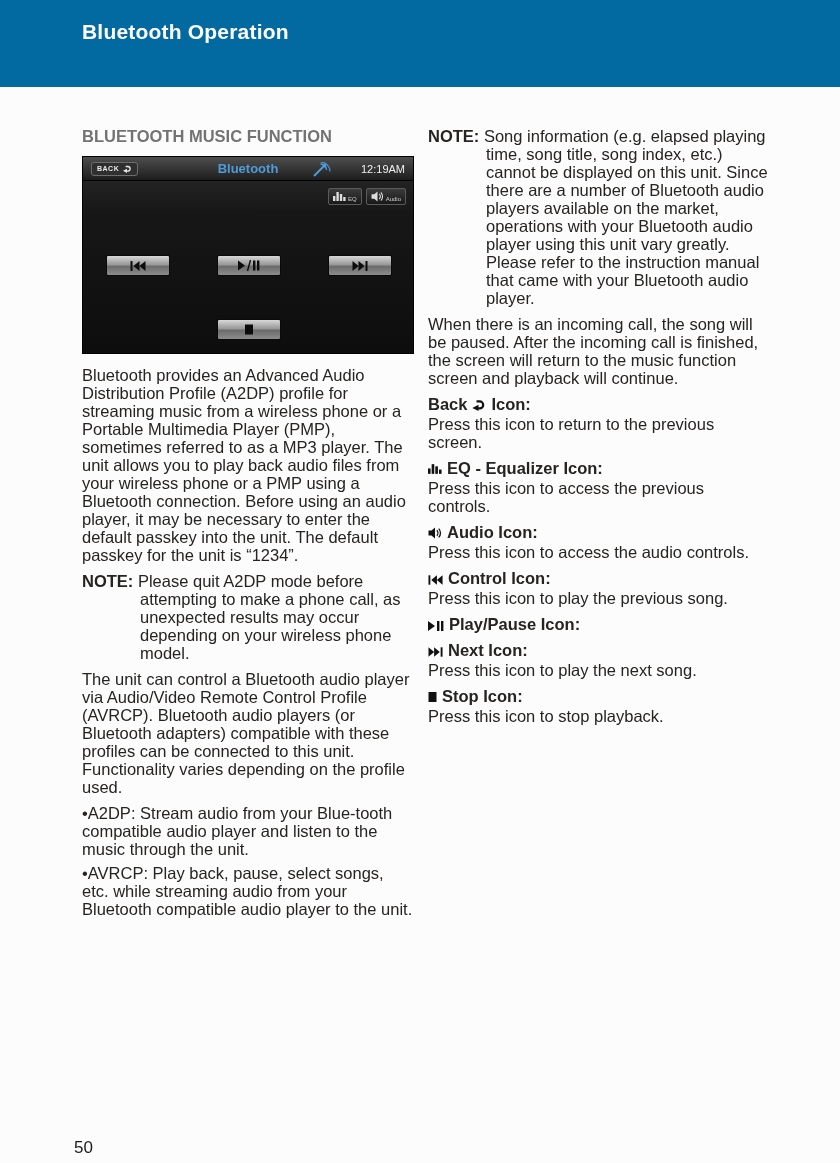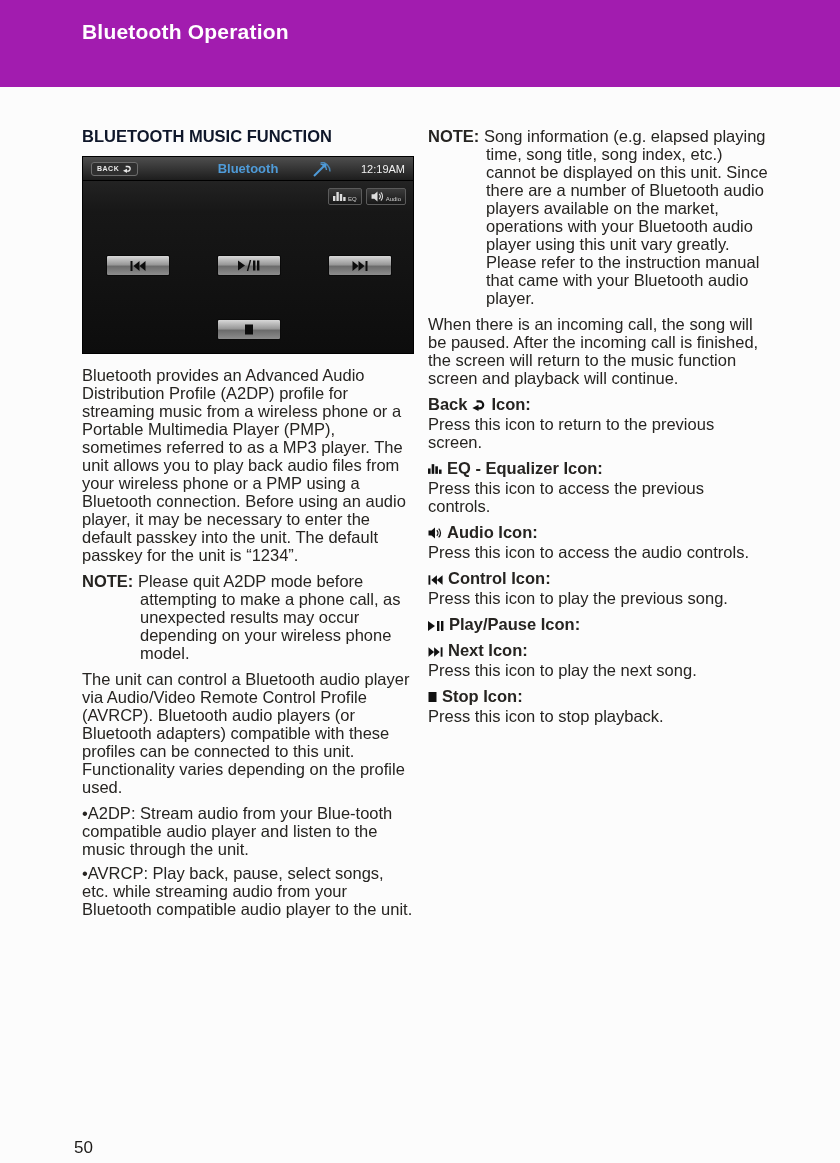--- a/index.html
+++ b/index.html
@@ -4,31 +4,31 @@
 <style>
   * { box-sizing: border-box; }
   html,body { margin:0; padding:0; }
   body { background:#e8e8e8; font-family:"Liberation Sans", sans-serif; }
   .page {
     position:relative; width:840px; height:1163px; margin:0 auto;
     background:#fcfcfc; color:#262421; overflow:hidden;
   }
   
   .banner {
-    height:87px; background:#a21caf; color:#ffffff;
+    height:87px; background:#0369a1; color:#ffffff;
     padding:20px 0 0 82px;
   }
   .banner h1 { margin:0; font-size:21px; font-weight:bold; letter-spacing:.2px; }
 
   
   .cols { display:flex; gap:14px; padding:40px 0 0 82px; }
   .col-left  { width:332px; }
   .col-right { width:342px; }
 
-  h2.section { font-size:16.5px; font-weight:bold; margin:0 0 10px; color:#0f172a; }
+  h2.section { font-size:16.5px; font-weight:bold; margin:0 0 10px; color:#737373; }
   p  { font-size:16.5px; line-height:18px; margin:0 0 8px; }
   .note  { padding-left:58px; text-indent:-58px; }
   .bullet { margin:0 0 6px; }
 
   
   .device {
     position:relative; width:332px; height:198px; margin:0 0 12px;
     background:linear-gradient(180deg,#2c2c2c 0%,#171717 28%,#0d0d0d 100%);
     border:1px solid #000;
   }

